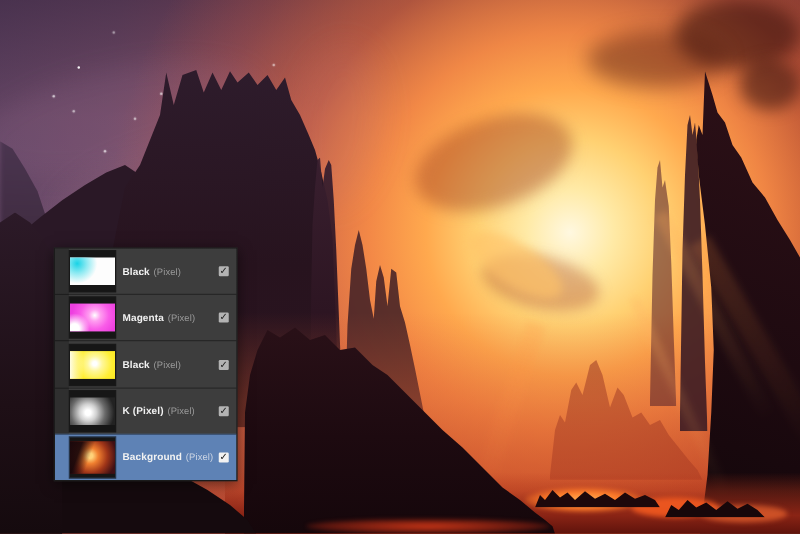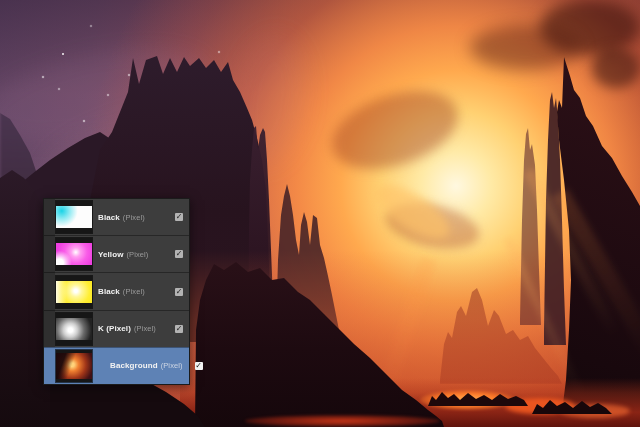--- a/index.html
+++ b/index.html
@@ -100,21 +100,21 @@
     background:linear-gradient(180deg,#2c1a28 0%,#1e0f16 60%,#150a0e 100%);
     clip-path:polygon(0 10px,12px 2px,24px 10px,34px 22px,42px 36px,48px 56px,50px 90px,50px 260px,0 260px);}
 
   
   #panel{left:43px;top:198px;width:147px;height:187px;display:flex;flex-direction:column;
     border:1px solid rgba(0,0,0,.55);box-sizing:border-box;
     box-shadow:0 2px 10px rgba(0,0,0,.5);background:#3d3d3d;}
   .row{flex:1;display:flex;align-items:center;position:relative;
     background:linear-gradient(90deg,#2f2f2f 0,#2f2f2f 11px,#3d3d3d 11px);cursor:default;}
   .row + .row{border-top:1px solid rgba(0,0,0,.35);}
-  .row.selected{background:#5e82b5;gap:12px;}
+  .row.selected{background:#5e82b5;}
   .thumb{width:36px;height:32px;margin-left:12px;background:#161616;
     display:flex;align-items:center;justify-content:center;flex:none;
     box-shadow:0 0 0 1px rgba(0,0,0,.6);}
   .thumb .img{width:36px;height:22px;}
   .row.selected .thumb .img{height:26px;}
   .t-cyan{background:
       radial-gradient(circle at 16% 22%,#19d3e6 0%,rgba(120,230,240,.85) 22%,rgba(255,255,255,0) 46%),#fdfdfd;}
   .t-magenta{background:
       radial-gradient(circle at 10% 90%,#ffffff 0 10%,rgba(255,255,255,0) 32%),
       radial-gradient(circle at 55% 42%,#ffffff 0%,#ff9df0 20%,#f95ce8 48%,#ee3fe0 78%),#f060e8;}
@@ -188,21 +188,21 @@
         <span>Black</span><span class="kind">(Pixel)</span>
       </div>
       <div class="chk">✓</div>
     </div>
 
     <div class="row">
       <div class="thumb">
           <div class="img t-magenta"></div>
         </div>
       <div class="lbl">
-        <span>Yellow</span><span class="kind">(Pixel)</span>
+        <span>Magenta</span><span class="kind">(Pixel)</span>
       </div>
       <div class="chk">✓</div>
     </div>
 
     <div class="row">
       <div class="thumb">
           <div class="img t-yellow"></div>
         </div>
       <div class="lbl">
         <span>Black</span><span class="kind">(Pixel)</span>

